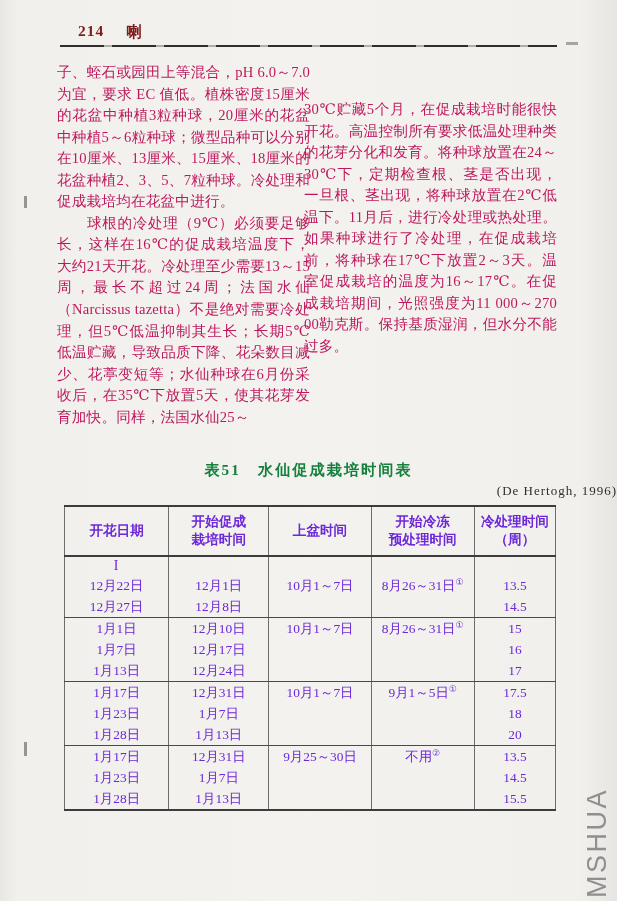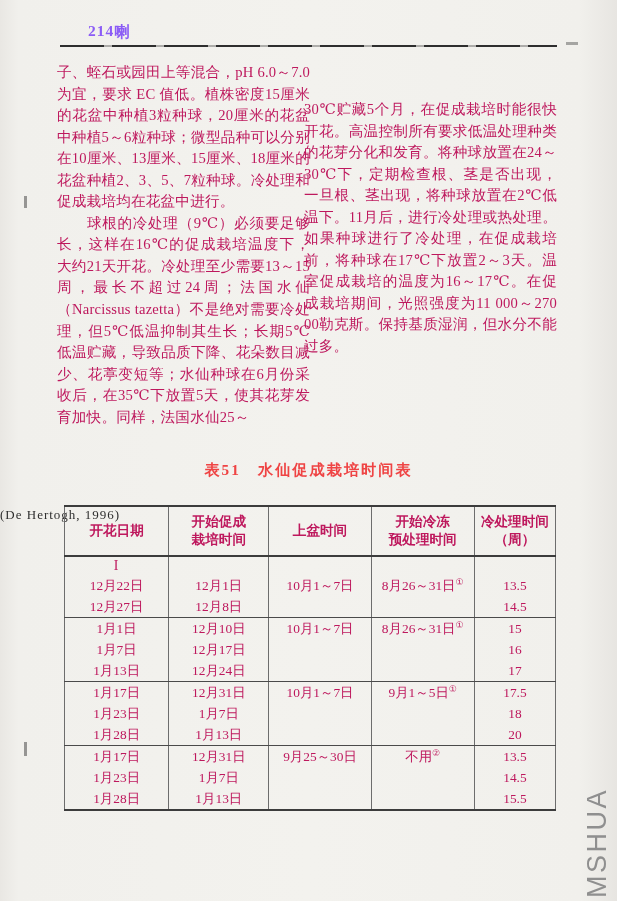--- a/index.html
+++ b/index.html
@@ -2,35 +2,35 @@
 <html><head>
 <meta charset="utf-8">
 <style>
   html,body{margin:0;padding:0;}
   body{
     width:617px;height:901px;position:relative;overflow:hidden;
     background:linear-gradient(90deg,#e9e7e3 0,#f1f0ec 3%,#f3f2ee 50%,#f1f0ec 94%,#e7e5e1 100%);
     font-family:"Liberation Serif","DejaVu Serif",serif;
     color:#262626;
   }
-  .page-header{position:absolute;top:22px;left:88px;font-size:15.5px;font-weight:600;letter-spacing:1px;display:flex;color:#8b5cf6;}
+  .page-header{position:absolute;top:22px;left:78px;font-size:15.5px;font-weight:600;letter-spacing:1px;display:flex;gap:22px;color:#7f1d1d;}
   .header-rule{position:absolute;top:45px;left:60px;width:497px;height:2px;
     background:repeating-linear-gradient(90deg,#2e2e2e 0 44px,rgba(46,46,46,.35) 44px 52px);}
   .col{position:absolute;top:62px;width:253px;font-size:14.6px;line-height:21.55px;
     text-align:justify;text-justify:inter-ideograph;letter-spacing:.2px;color:#be185d;}
   .col p{margin:0;}
   .col p.indent{text-indent:2.05em;}
   .col-left{left:57px;}
   .col-right{left:304px;margin-top:37px;}
   .tbl-caption{position:absolute;top:460px;left:0;width:617px;text-align:center;
-    font-size:15.2px;font-weight:700;letter-spacing:2px;color:#ef4444;}
-  .tbl-source{position:absolute;top:507px;left:0;width:617px;text-align:left;
+    font-size:15.2px;font-weight:700;letter-spacing:2px;color:#15803d;}
+  .tbl-source{position:absolute;top:483px;left:0;width:617px;text-align:right;
     font-size:13px;font-weight:400;letter-spacing:1px;color:#2e2e2e;}
   table.sched{position:absolute;top:505px;left:64px;width:492px;border-collapse:collapse;
-    font-size:13.4px;color:#be185d;table-layout:fixed;
+    font-size:13.4px;color:#6d28d9;table-layout:fixed;
     border-top:2.2px solid #3c3c3c;border-bottom:2.2px solid #3c3c3c;
     border-left:1px solid #7c7c7c;border-right:1px solid #7c7c7c;}
   table.sched th,table.sched td{
     border-left:1px solid #6d6d6d;border-right:1px solid #6d6d6d;
     text-align:center;font-weight:500;padding:0 2px;}
   table.sched thead th{border-bottom:2px solid #3c3c3c;font-weight:600;
     height:48px;line-height:18px;font-size:13.6px;}
   table.sched td{height:21px;}
   table.sched tr.label-row td{height:18px;font-size:13.8px;letter-spacing:1px;}
   table.sched tr.group-end td{border-bottom:1.8px solid #4a4a4a;}

